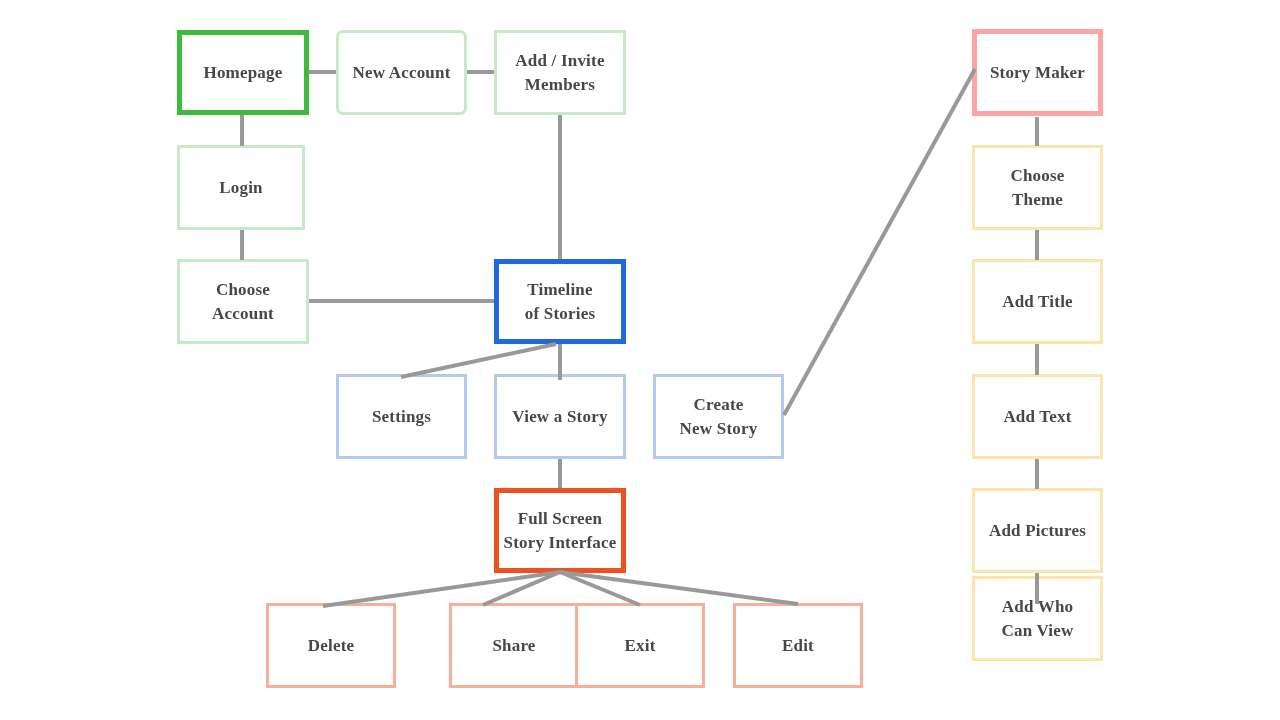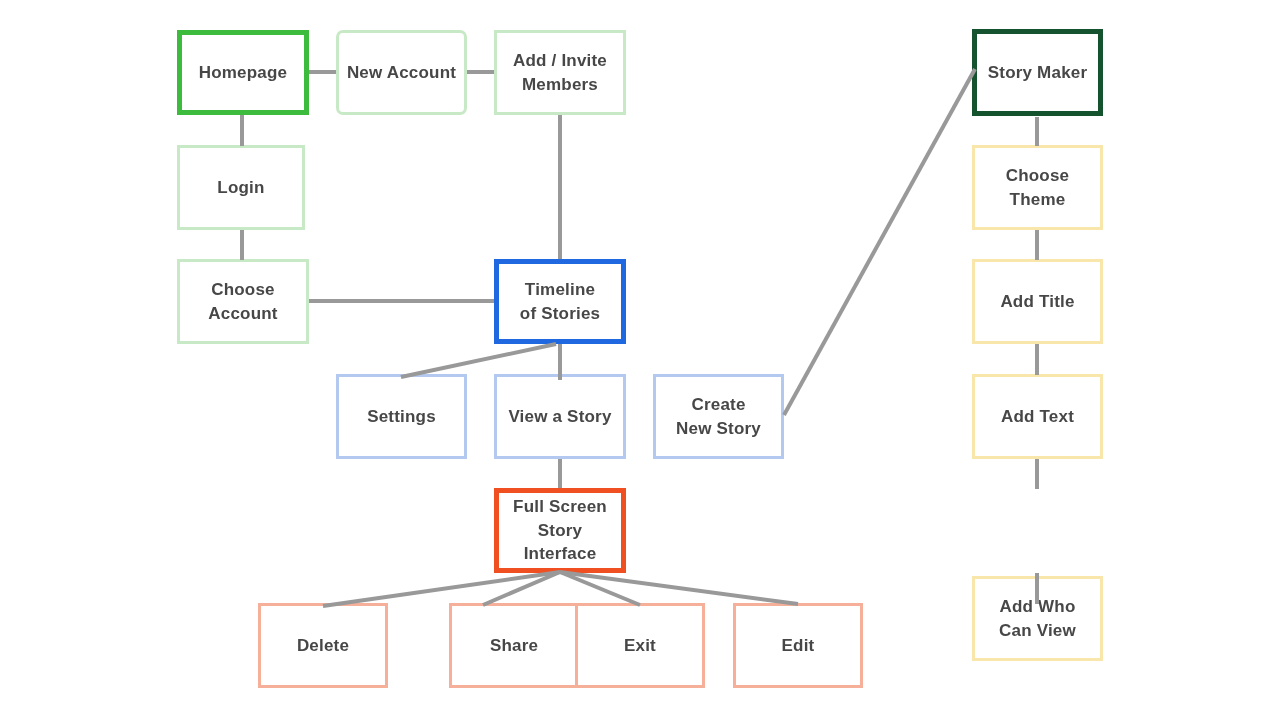--- a/index.html
+++ b/index.html
@@ -6,21 +6,21 @@
     margin: 0;
     padding: 0;
     background: #ffffff;
   }
   #stage {
     position: relative;
     width: 1280px;
     height: 720px;
     background: #ffffff;
     overflow: hidden;
-    font-family: Liberation Sans, sans-serif;
+    font-family: Liberation Serif, serif;
   }
   .node {
     position: absolute;
     box-sizing: border-box;
     background: #ffffff;
     display: flex;
     align-items: center;
     justify-content: center;
     text-align: center;
     font-size: 17px;
@@ -31,40 +31,40 @@
     letter-spacing: 0.2px;
     z-index: 1;
   }
   
   .b-green-strong  { border: 5px solid #3dbb3d; }
   .b-green-light   { border: 3px solid #c8e9c6; }
   .b-blue-strong   { border: 5px solid #1f68e0; }
   .b-blue-light    { border: 3px solid #b4c9ef; }
   .b-orange-strong { border: 5px solid #f04f22; }
   .b-salmon-light  { border: 3px solid #f6b09a; }
-  .b-gold-strong   { border: 5px solid #14532d; }
+  .b-gold-strong   { border: 5px solid #fca5a5; }
   .b-yellow-light  { border: 3px solid #f9e6aa; }
 
   
   #n-homepage            { left: 177px; top: 30px;  width: 132px; height: 85px; }
   #n-new-account         { left: 336px; top: 30px;  width: 131px; height: 85px; border-radius: 7px; }
   #n-add-invite-members  { left: 494px; top: 30px;  width: 132px; height: 85px; }
   #n-story-maker         { left: 972px; top: 29px;  width: 131px; height: 87px; }
   #n-login               { left: 177px; top: 145px; width: 128px; height: 85px; }
   #n-choose-theme        { left: 972px; top: 145px; width: 131px; height: 85px; }
   #n-choose-account      { left: 177px; top: 259px; width: 132px; height: 85px; }
   #n-timeline-of-stories { left: 494px; top: 259px; width: 132px; height: 85px; }
   #n-add-title           { left: 972px; top: 259px; width: 131px; height: 85px; justify-content: center; }
   #n-settings            { left: 336px; top: 374px; width: 131px; height: 85px; }
   #n-view-a-story        { left: 494px; top: 374px; width: 132px; height: 85px; }
   #n-create-new-story    { left: 653px; top: 374px; width: 131px; height: 85px; }
   #n-add-text            { left: 972px; top: 374px; width: 131px; height: 85px; }
   #n-full-screen         { left: 494px; top: 488px; width: 132px; height: 85px; }
   #n-add-pictures        { left: 972px; top: 488px; width: 131px; height: 85px; }
-  #n-delete              { left: 258px; top: 603px; width: 130px; height: 85px; }
+  #n-delete              { left: 266px; top: 603px; width: 130px; height: 85px; }
   #n-share               { left: 417px; top: 603px; width: 130px; height: 85px; margin-left: 32px; }
   #n-exit                { left: 575px; top: 603px; width: 130px; height: 85px; text-align: center; }
   #n-edit                { left: 733px; top: 603px; width: 130px; height: 85px; }
   #n-add-who-can-view    { left: 972px; top: 576px; width: 131px; height: 85px; }
 
   #connector-layer {
     position: absolute;
     left: 0; top: 0;
     width: 1280px;
     height: 720px;
@@ -144,20 +144,23 @@
     <span>Create
 New Story</span>
   </div>
   <div id="n-add-text" class="node b-yellow-light">
     <span>Add Text</span>
   </div>
   <div id="n-full-screen" class="node b-orange-strong">
     <span>Full Screen
 Story Interface</span>
   </div>
+  <div id="n-add-pictures" class="node b-yellow-light">
+    <span>Add Pictures</span>
+  </div>
   <div id="n-delete" class="node b-salmon-light">
     <span>Delete</span>
   </div>
   <div id="n-share" class="node b-salmon-light">
     <span>Share</span>
   </div>
   <div id="n-exit" class="node b-salmon-light">
     <span>Exit</span>
   </div>
   <div id="n-edit" class="node b-salmon-light">

